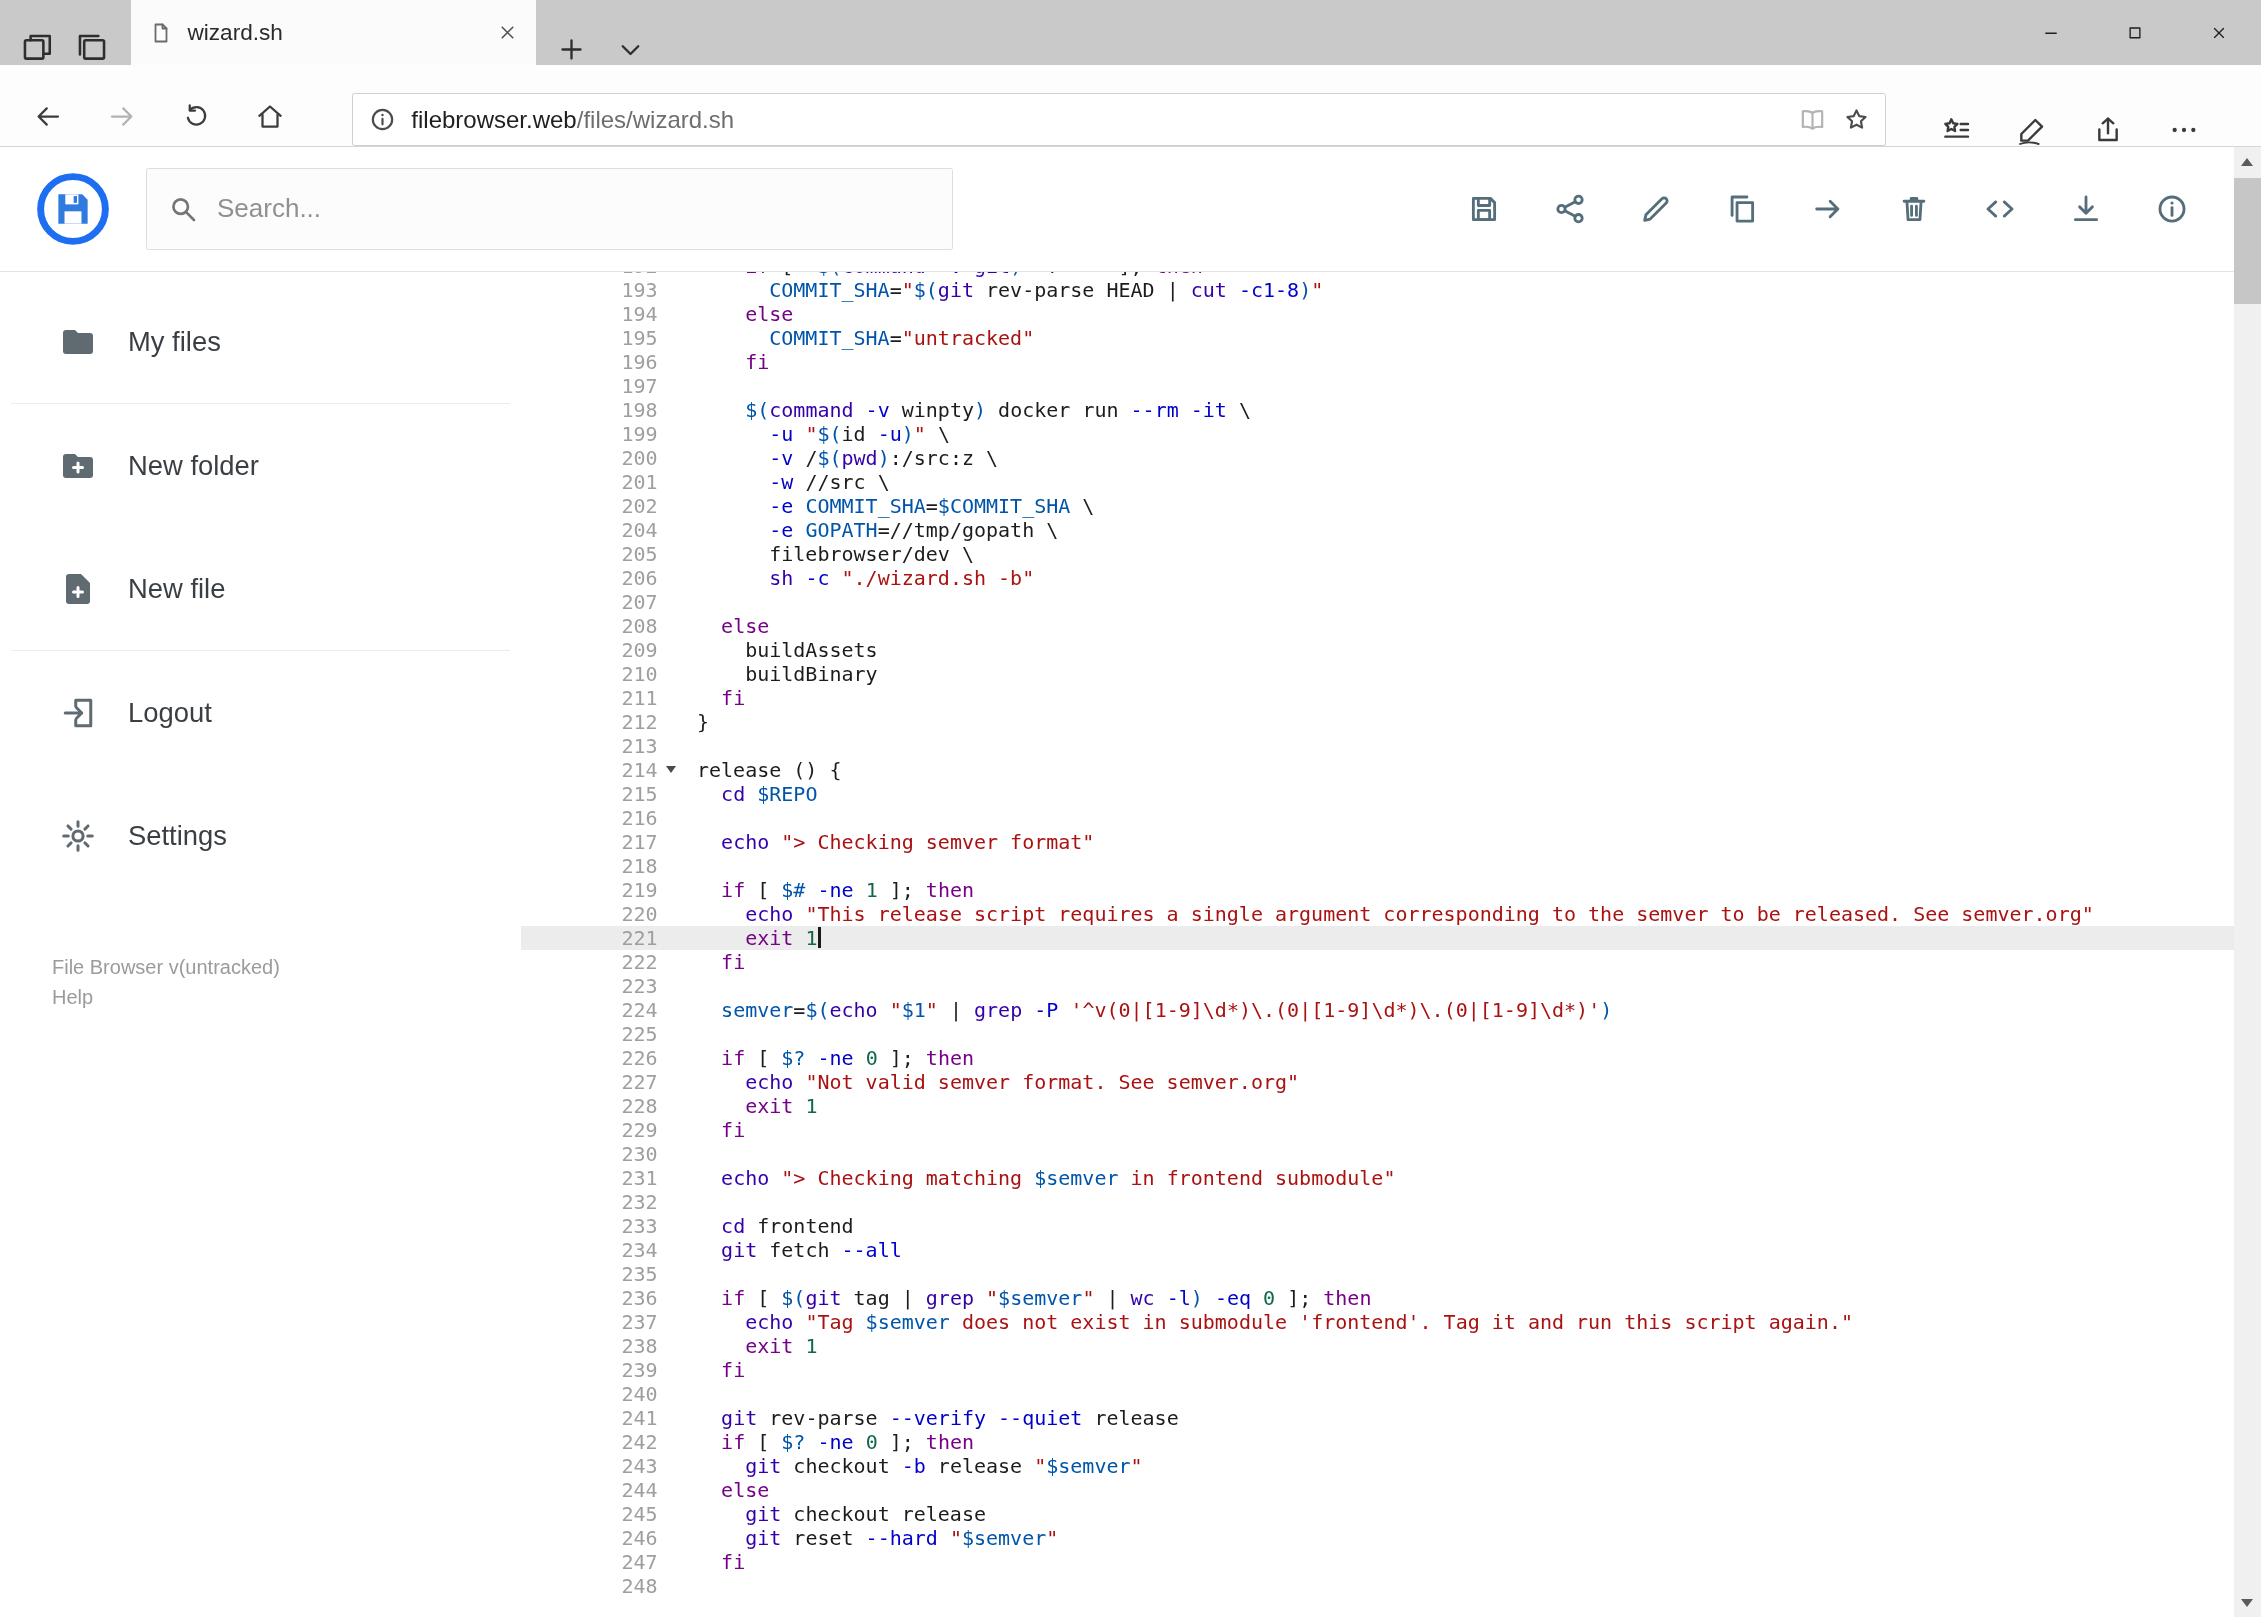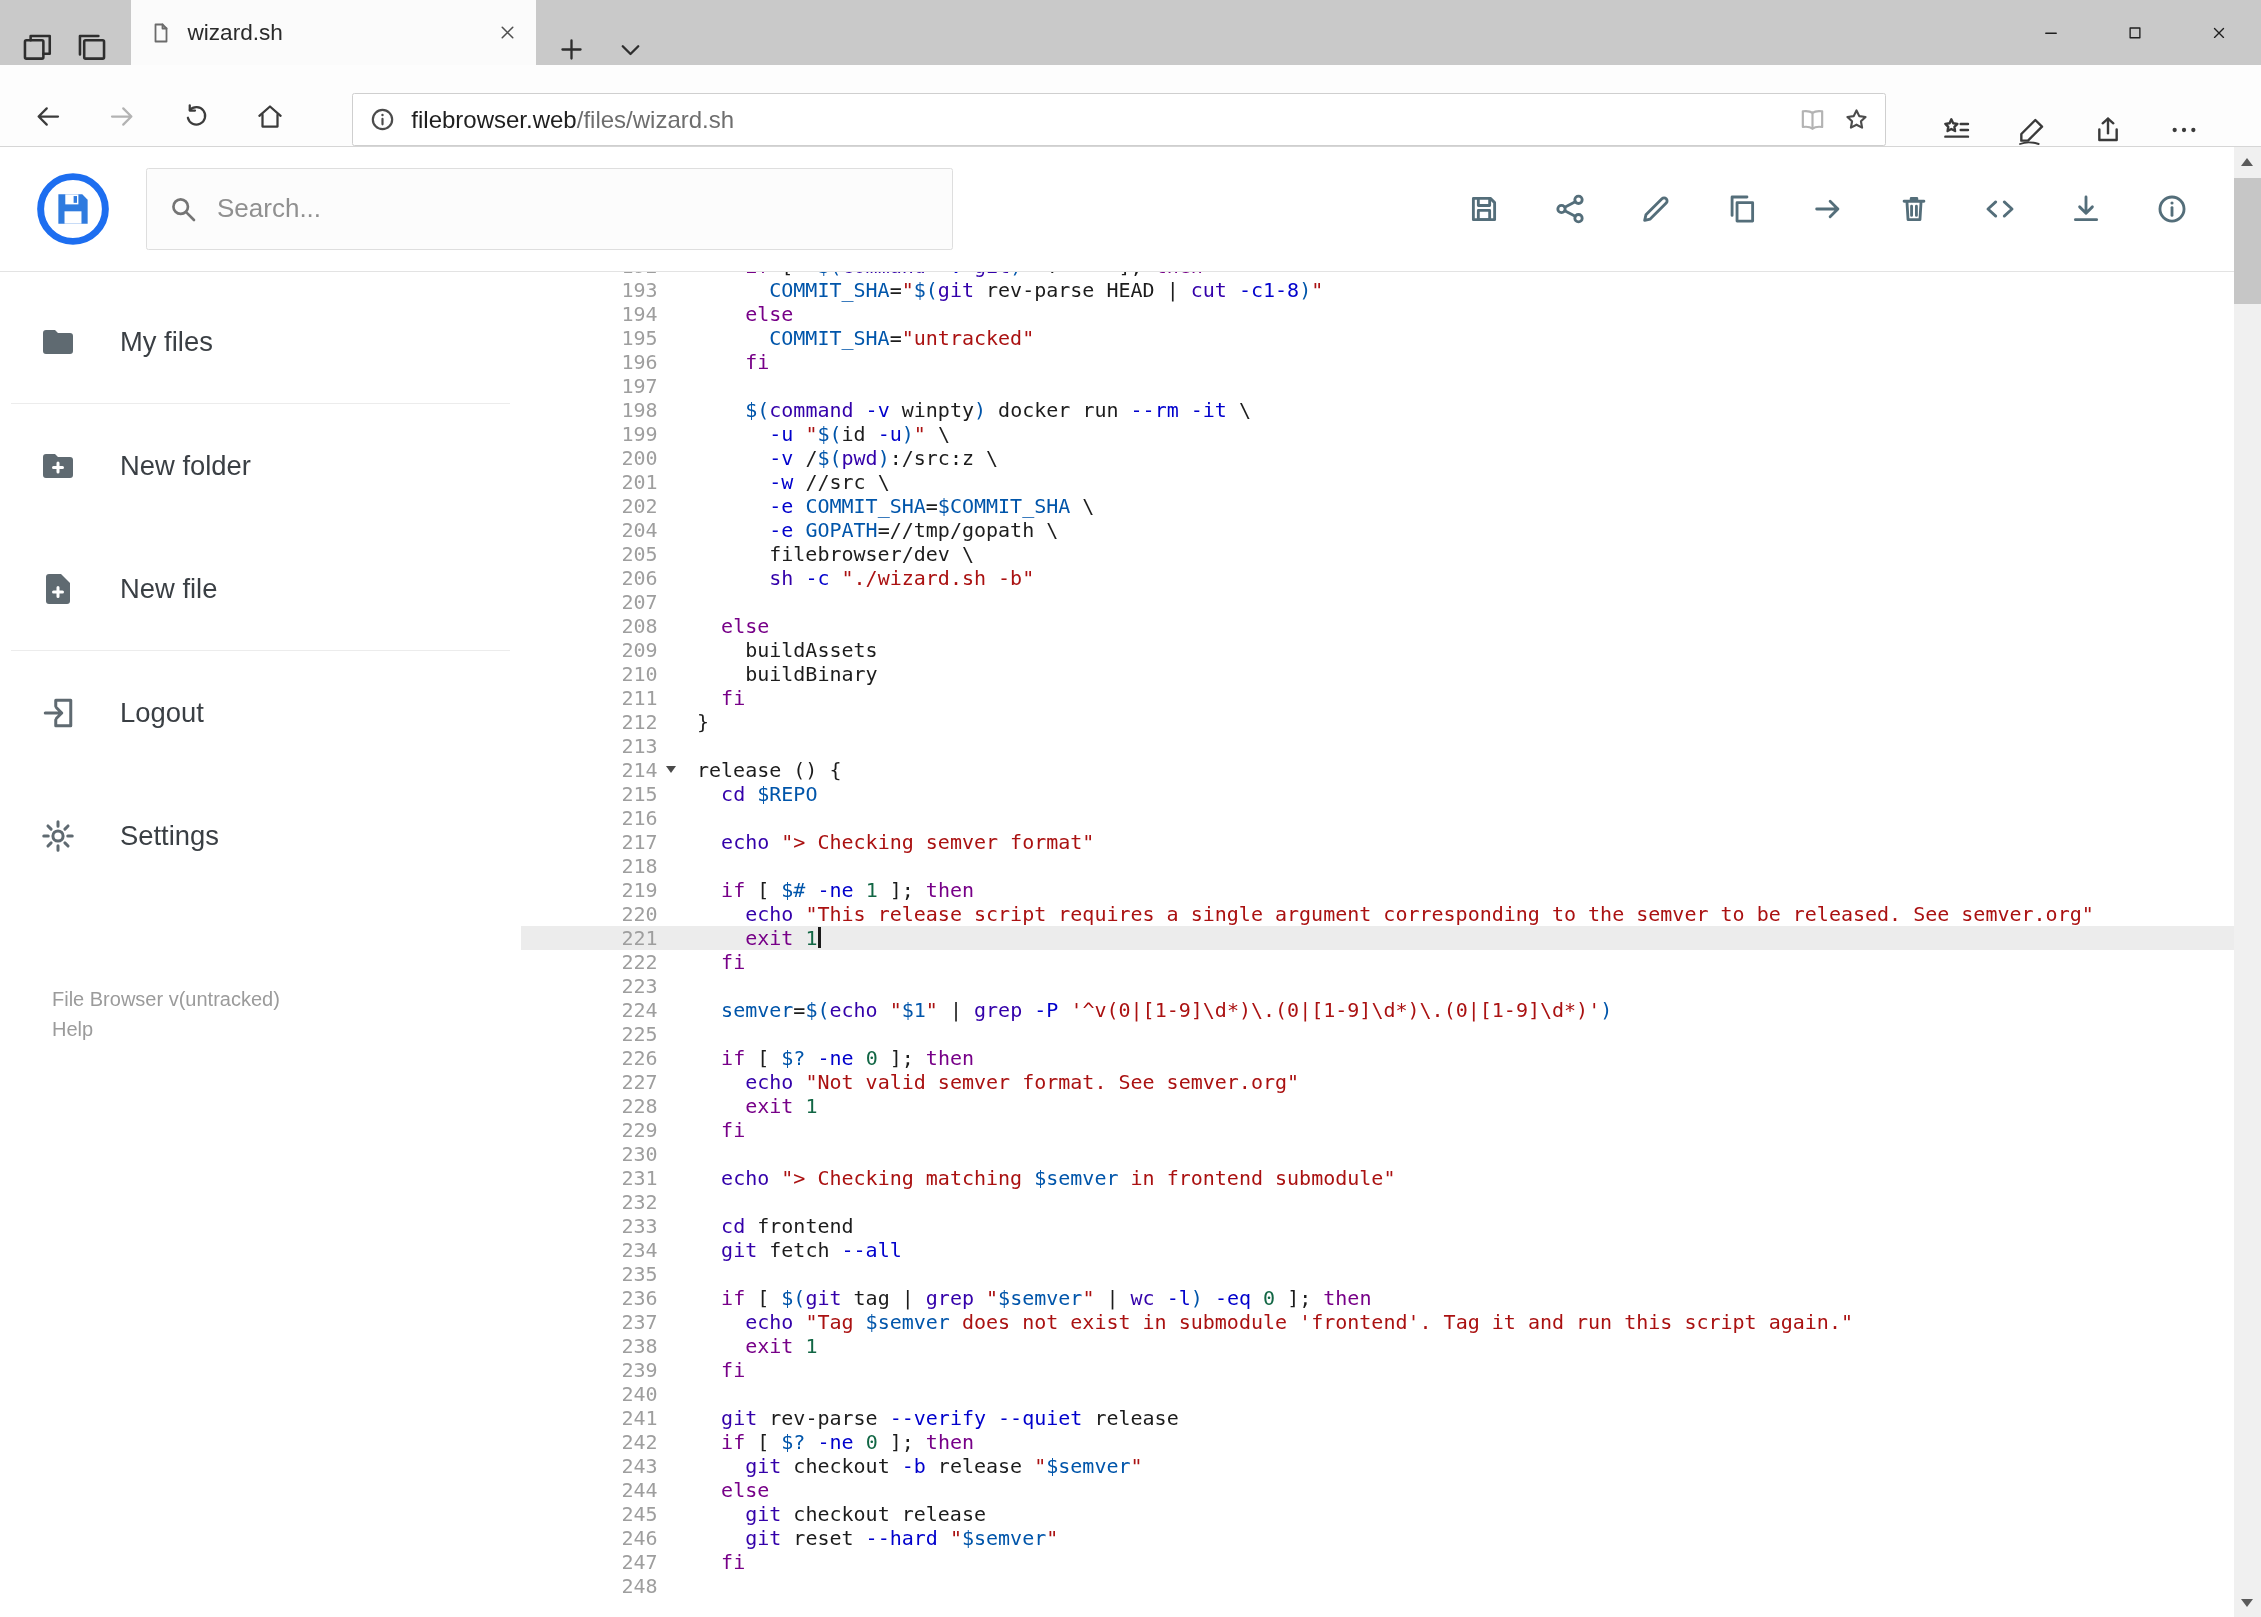--- a/index.html
+++ b/index.html
@@ -58,26 +58,26 @@
   .s-input{flex:1;border:0;outline:0;background:transparent;font-size:26px;color:#444;font-family:inherit}
   .s-input::placeholder{color:#909090}
   .toolbar{margin-left:auto;display:flex;align-items:center;gap:52px}
   .toolbar .icon{width:34px;height:34px;color:var(--toolbar-icon,#546e7a);cursor:pointer}
   .toolbar .icon svg{stroke-width:2}
 
   .app-body{flex:1;min-height:0;display:flex}
 
   
   .sidebar{width:521px;flex:none;padding-top:8px;display:flex;flex-direction:column}
-  .sb-item{height:123px;display:flex;align-items:center;gap:44px;padding-left:40px;cursor:pointer}
+  .sb-item{height:123px;display:flex;align-items:center;gap:32px;padding-left:60px;cursor:pointer}
   .sb-item .icon{width:36px;height:36px;color:#5f6a71}
   .sb-item .icon svg{stroke-width:2}
   .sb-label{font-size:27.4px;color:#3a3f44}
   .sb-divider{border-top:1.6px solid #ececec;margin:0 11.3px}
-  .sb-footer{margin-top:87px;padding-left:52px;font-size:20px;line-height:30px;color:#9b9b9b}
+  .sb-footer{margin-top:55px;padding-left:52px;font-size:20px;line-height:30px;color:#9b9b9b}
   .sb-footer .help{cursor:pointer}
 
   
   .editor{flex:1;min-width:0;overflow:hidden;background:#fff;
           font-family:"DejaVu Sans Mono","Liberation Mono",monospace;
           font-size:20px;line-height:24px;color:var(--tk-plain,#1c1c1c);cursor:text}
   .code-scroll{margin-top:-18px}
   .cl{display:flex;height:24px}
   .cl.active{background:var(--active-line,#ececec)}
   .gut{flex:none;width:156px;padding-right:19.4px;text-align:right;color:#9e9e9e;position:relative}

